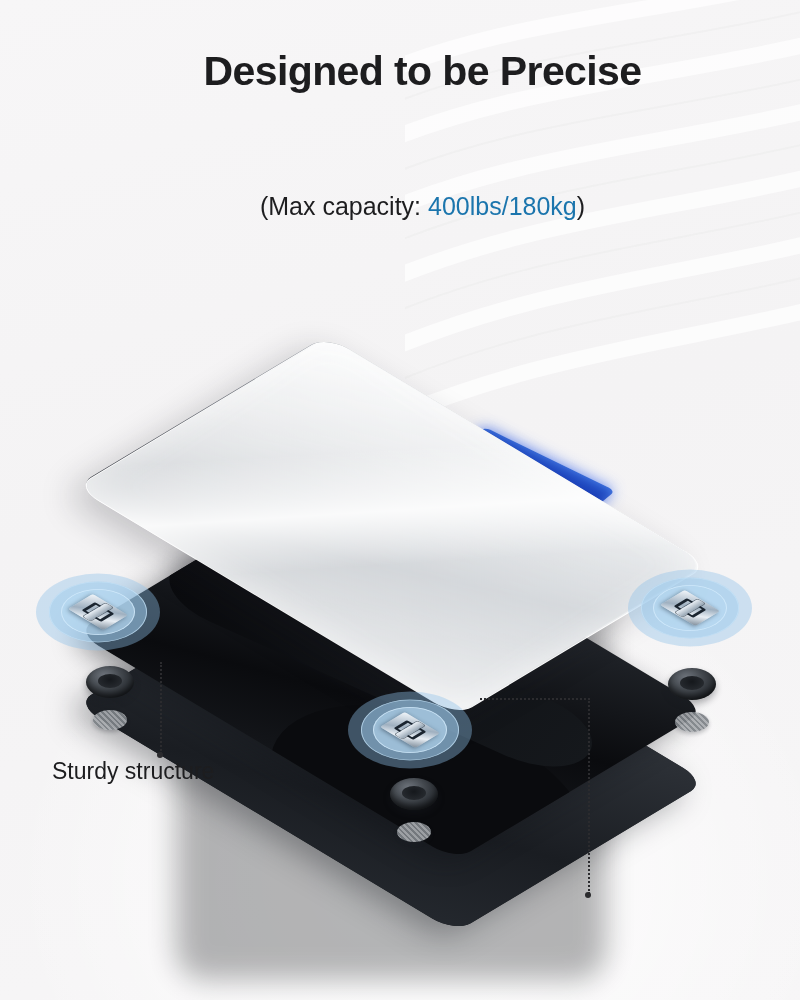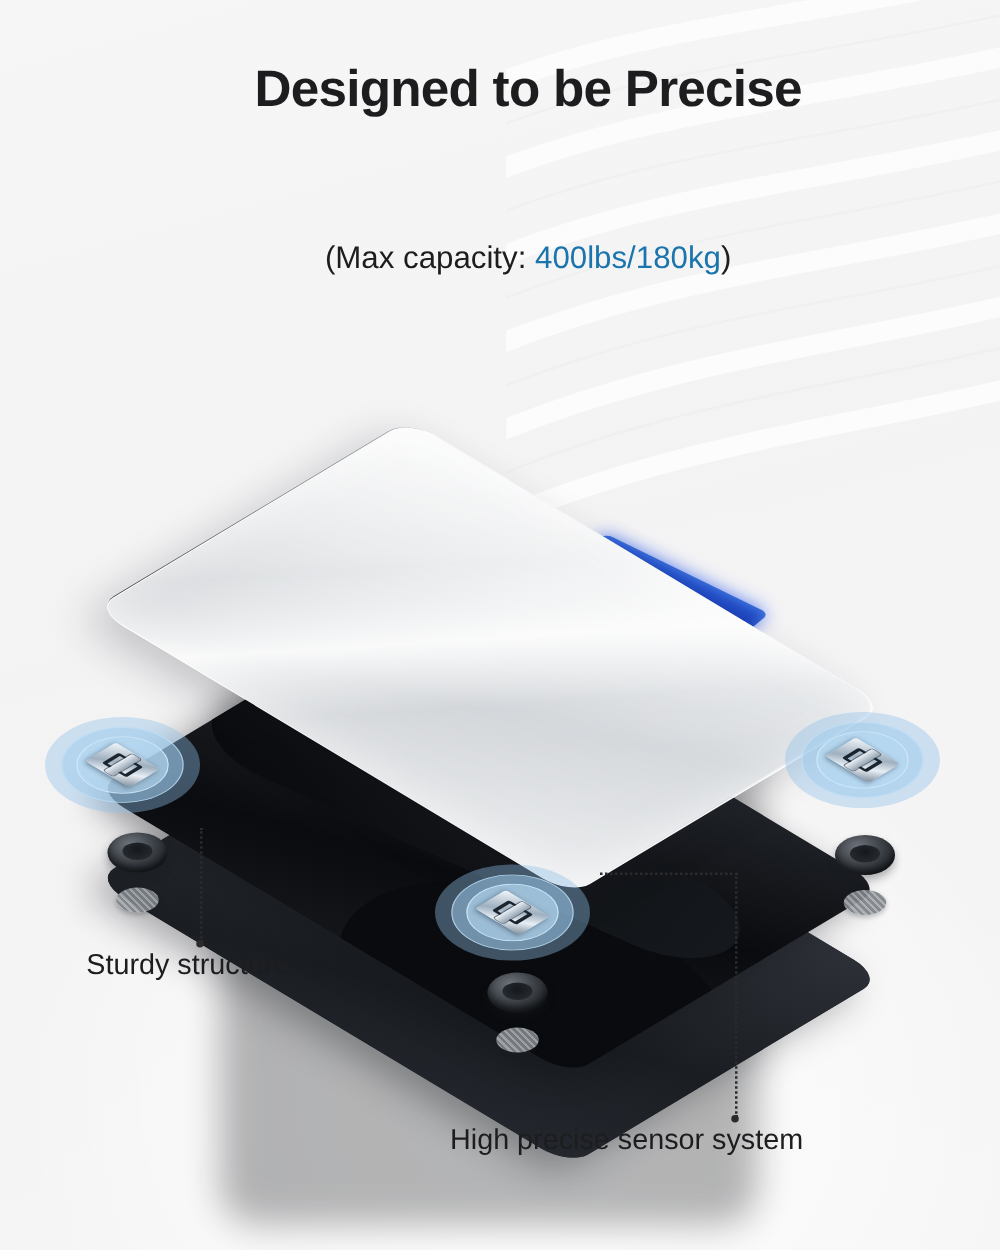--- a/index.html
+++ b/index.html
@@ -207,20 +207,19 @@
 
     <div class="foot" style="left:668px;top:418px;"></div>
     <div class="pad" style="left:675px;top:462px;"></div>
 
     <div class="foot" style="left:390px;top:528px;"></div>
     <div class="pad" style="left:397px;top:572px;"></div>
   </div>
 
   <div class="lead lead-v" style="left:160px;top:662px;height:92px;"></div>
   <div class="dot" style="left:157px;top:752px;"></div>
-  <div class="callout-label" style="left:69px;top:758px;">Sturdy structure</div>
+  <div class="callout-label" style="left:52px;top:758px;">Sturdy structure</div>
 
   <div class="lead lead-h" style="left:480px;top:698px;width:110px;"></div>
   <div class="lead lead-v" style="left:588px;top:698px;height:196px;"></div>
   <div class="dot" style="left:585px;top:892px;"></div>
-  <div class="callout-label" style="left:360px;top:898px;">High precise sensor system</div>
 
 </div>
 
 </body></html>

